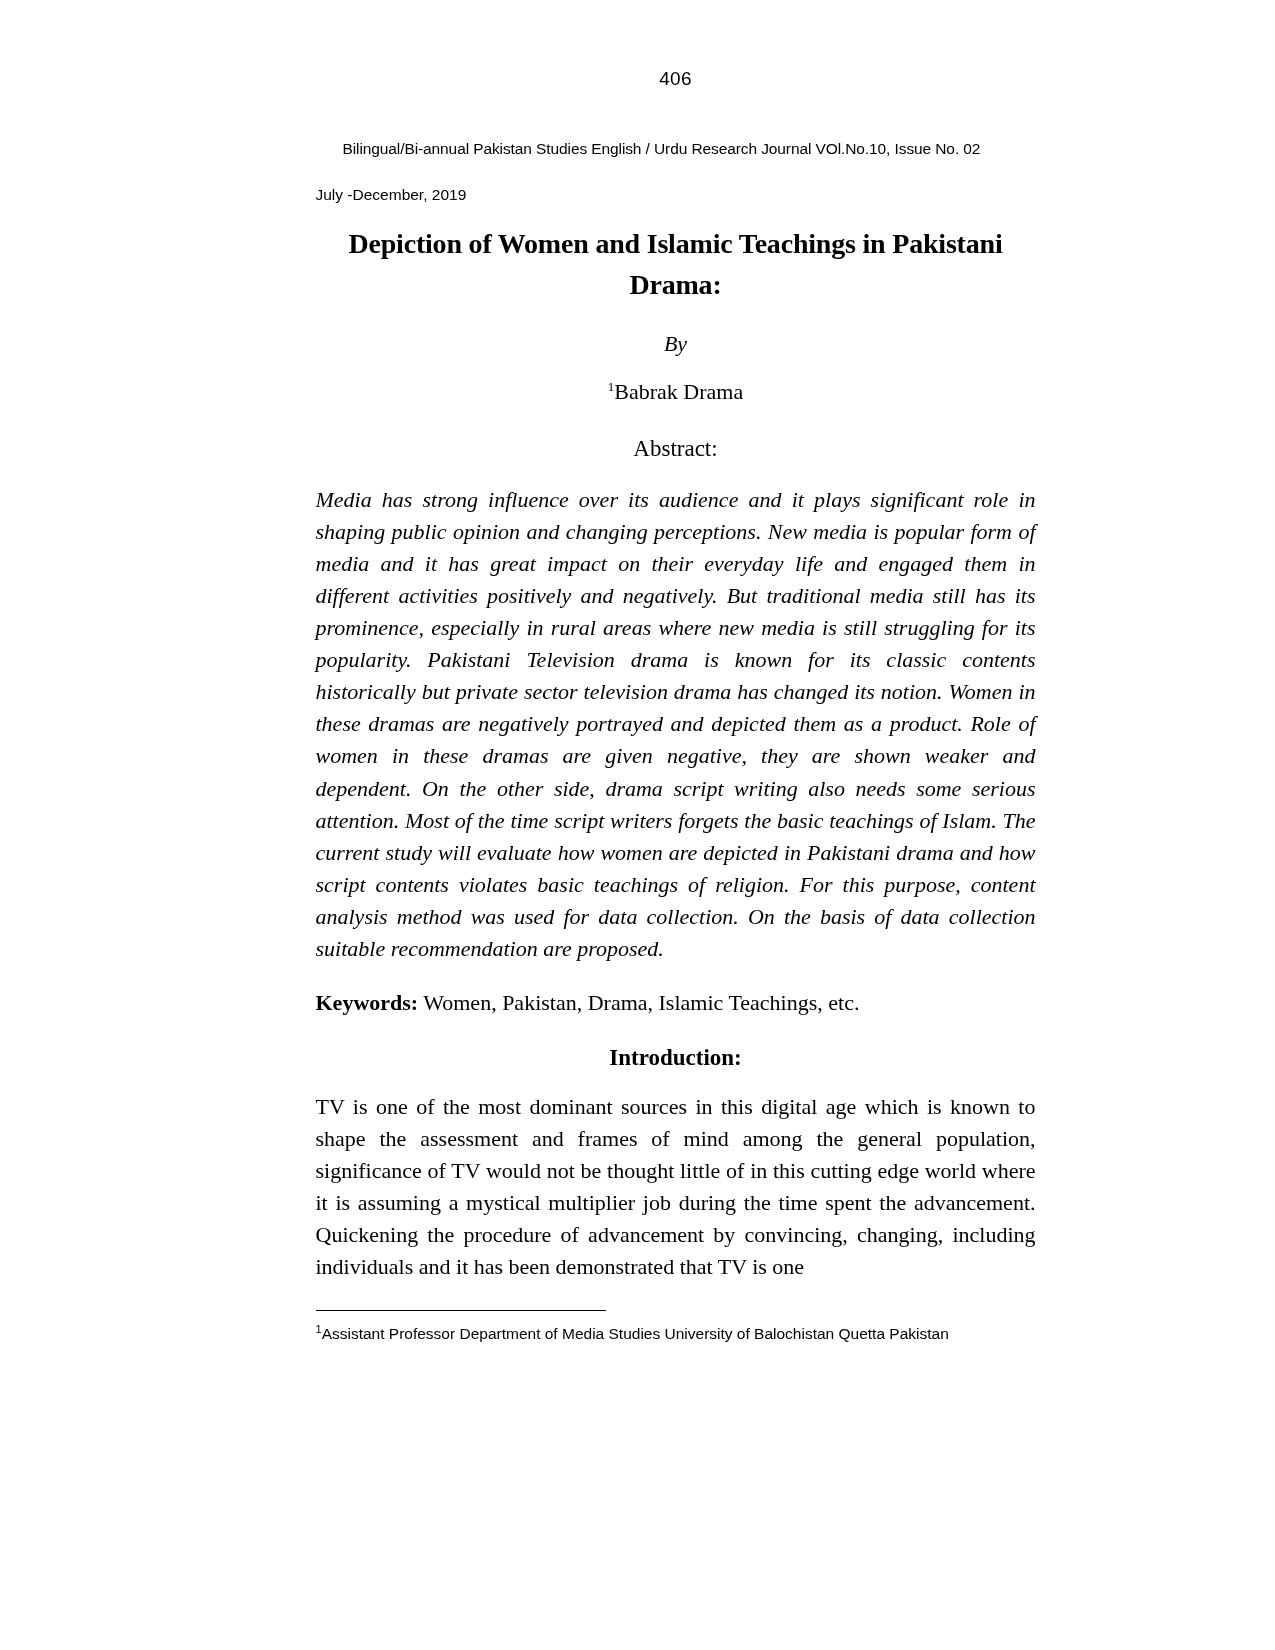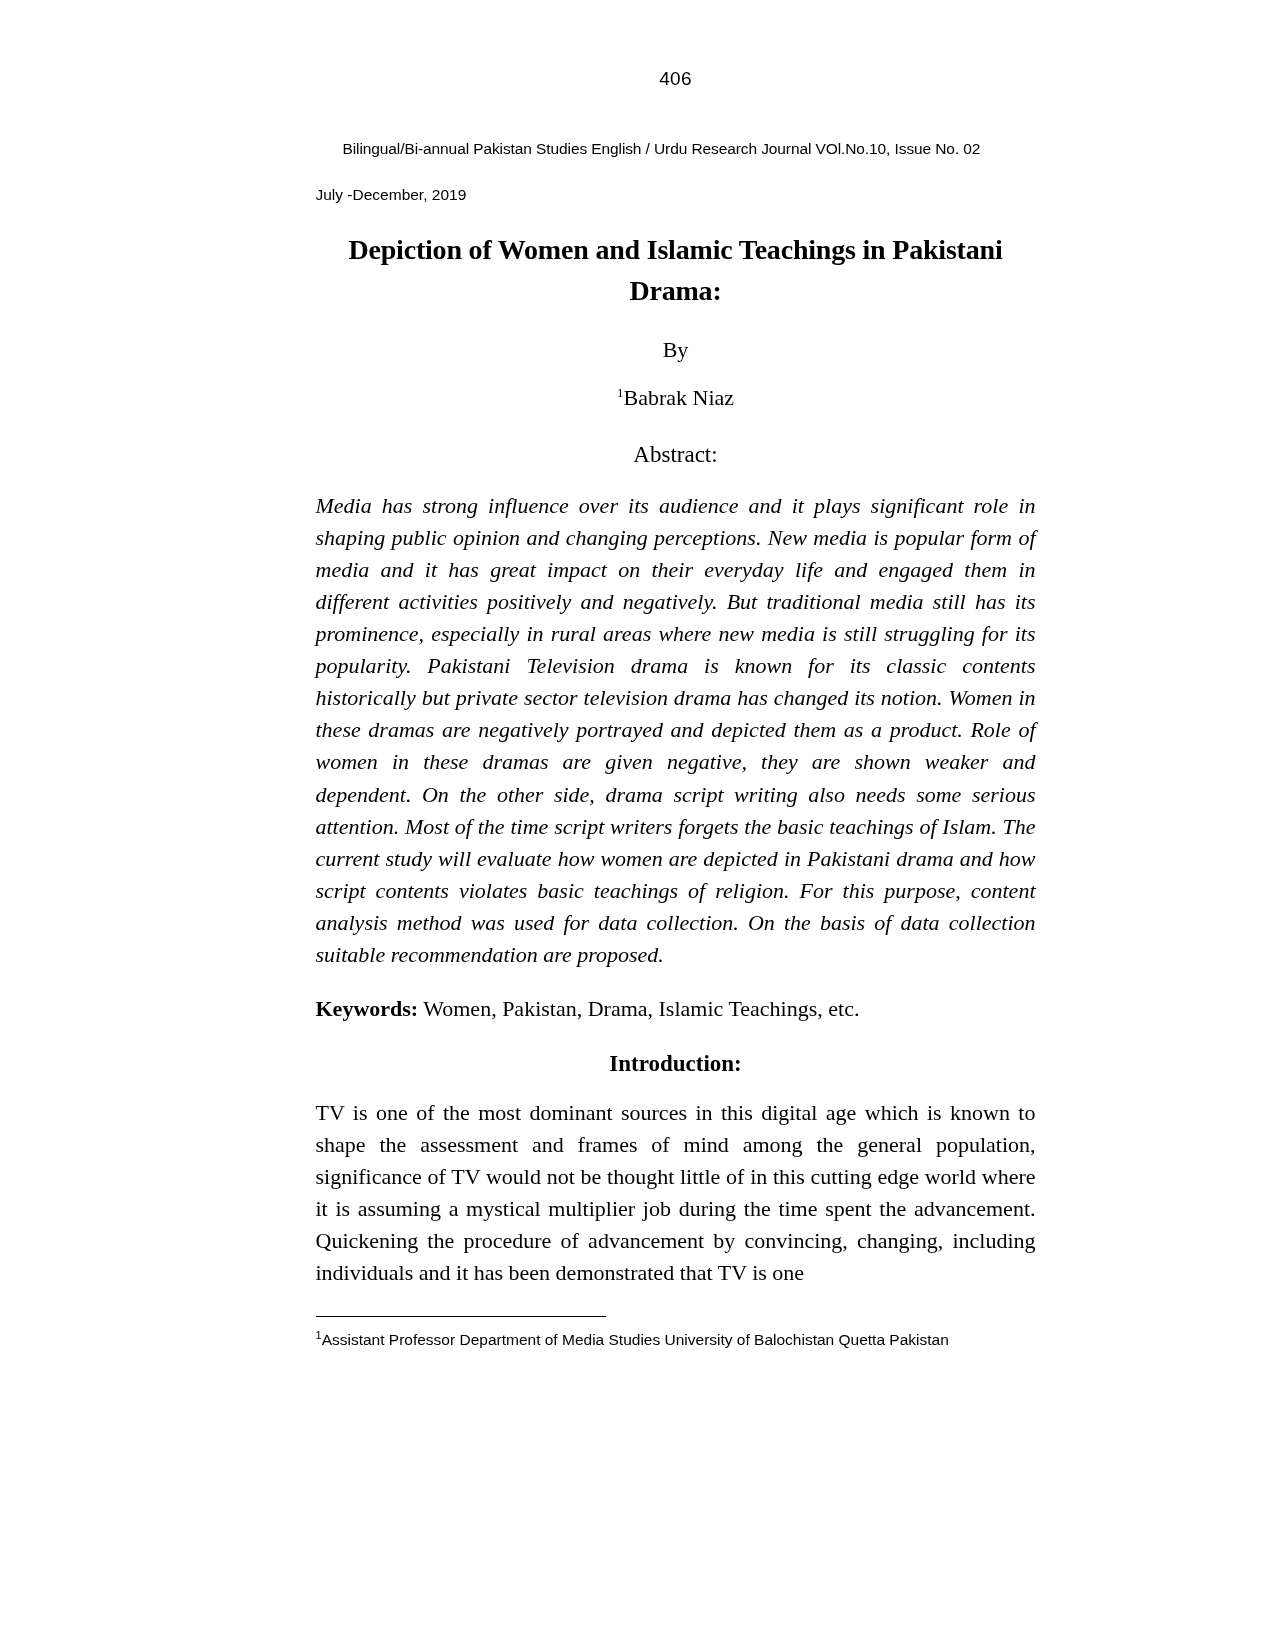--- a/index.html
+++ b/index.html
@@ -38,31 +38,32 @@
     margin-left: 27px;
     letter-spacing: -0.1px;
   }
   .issue-date {
     margin-top: 28px;
     text-align: left;
     font-family: "Liberation Sans", sans-serif;
     font-size: 15.5px;
   }
   .paper-title {
-    margin-top: 26px;
+    margin-top: 20px;
     text-align: center;
     font-size: 28px;
     font-weight: bold;
     line-height: 1.45;
     letter-spacing: -0.2px;
   }
   .by-line {
     margin-top: 26px;
     text-align: center;
     font-size: 22px;
+    font-style: italic;
   }
   .author {
     margin-top: 22px;
     text-align: center;
     font-size: 22px;
   }
   .author sup {
     font-size: 13px;
     vertical-align: super;
   }
@@ -131,21 +132,21 @@
     <div class="page-number">406</div>
 
     <div class="journal-line">Bilingual/Bi-annual Pakistan Studies English / Urdu Research Journal VOl.No.10, Issue No. 02</div>
 
     <div class="issue-date">July -December, 2019</div>
 
     <h1 class="paper-title">Depiction of Women and Islamic Teachings in Pakistani Drama:</h1>
 
     <div class="by-line">By</div>
 
-    <div class="author"><sup>1</sup><span>Babrak Niaz</span></div>
+    <div class="author"><sup>1</sup><span>Babrak Drama</span></div>
 
     <h2 class="section-heading">Abstract:</h2>
 
     <p class="abstract-body">Media has strong influence over its audience and it plays significant role in shaping public opinion and changing perceptions. New media is popular form of media and it has great impact on their everyday life and engaged them in different activities positively and negatively. But traditional media still has its prominence, especially in rural areas where new media is still struggling for its popularity. Pakistani Television drama is known for its classic contents historically but private sector television drama has changed its notion. Women in these dramas are negatively portrayed and depicted them as a product. Role of women in these dramas are given negative, they are shown weaker and dependent. On the other side, drama script writing also needs some serious attention. Most of the time script writers forgets the basic teachings of Islam. The current study will evaluate how women are depicted in Pakistani drama and how script contents violates basic teachings of religion. For this purpose, content analysis method was used for data collection. On the basis of data collection suitable recommendation are proposed.</p>
 
     <p class="keywords"><span class="kw-label">Keywords:</span><span> Women, Pakistan, Drama, Islamic Teachings, etc.</span></p>
 
     <h2 class="intro-heading">Introduction:</h2>
 
     <p class="intro-body">TV is one of the most dominant sources in this digital age which is known to shape the assessment and frames of mind among the general population, significance of TV would not be thought little of in this cutting edge world where it is assuming a mystical multiplier job during the time spent the advancement. Quickening the procedure of advancement by convincing, changing, including individuals and it has been demonstrated that TV is one</p>

